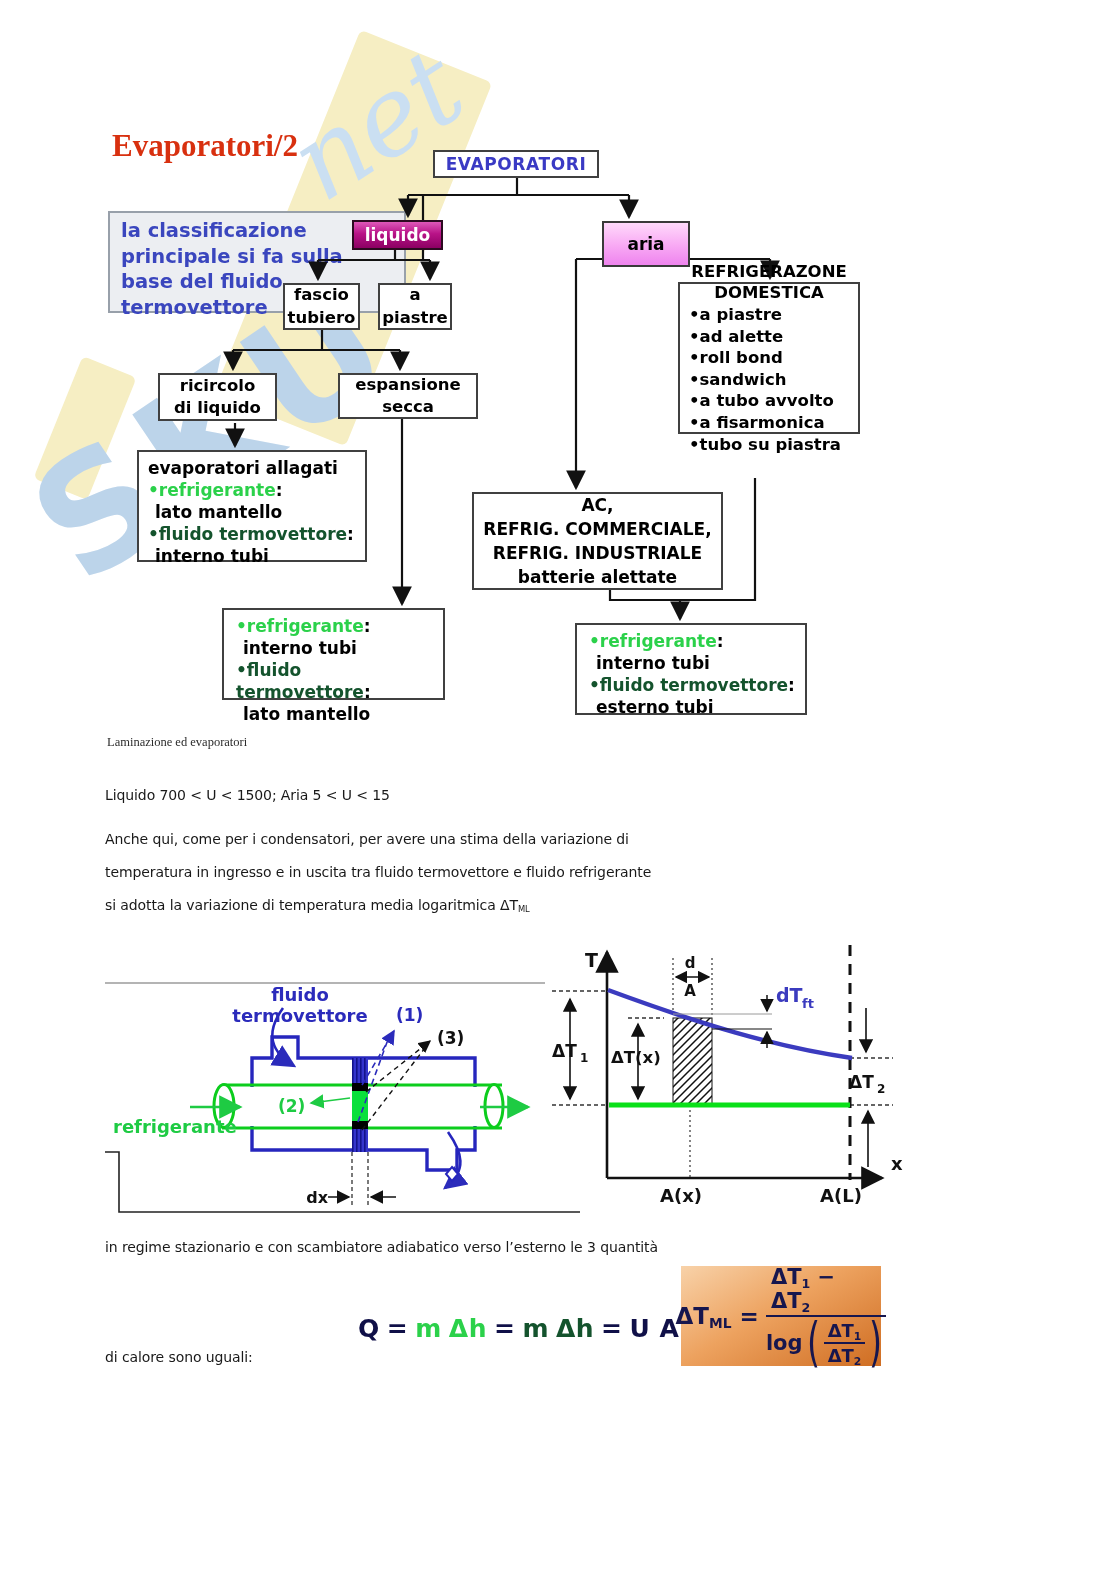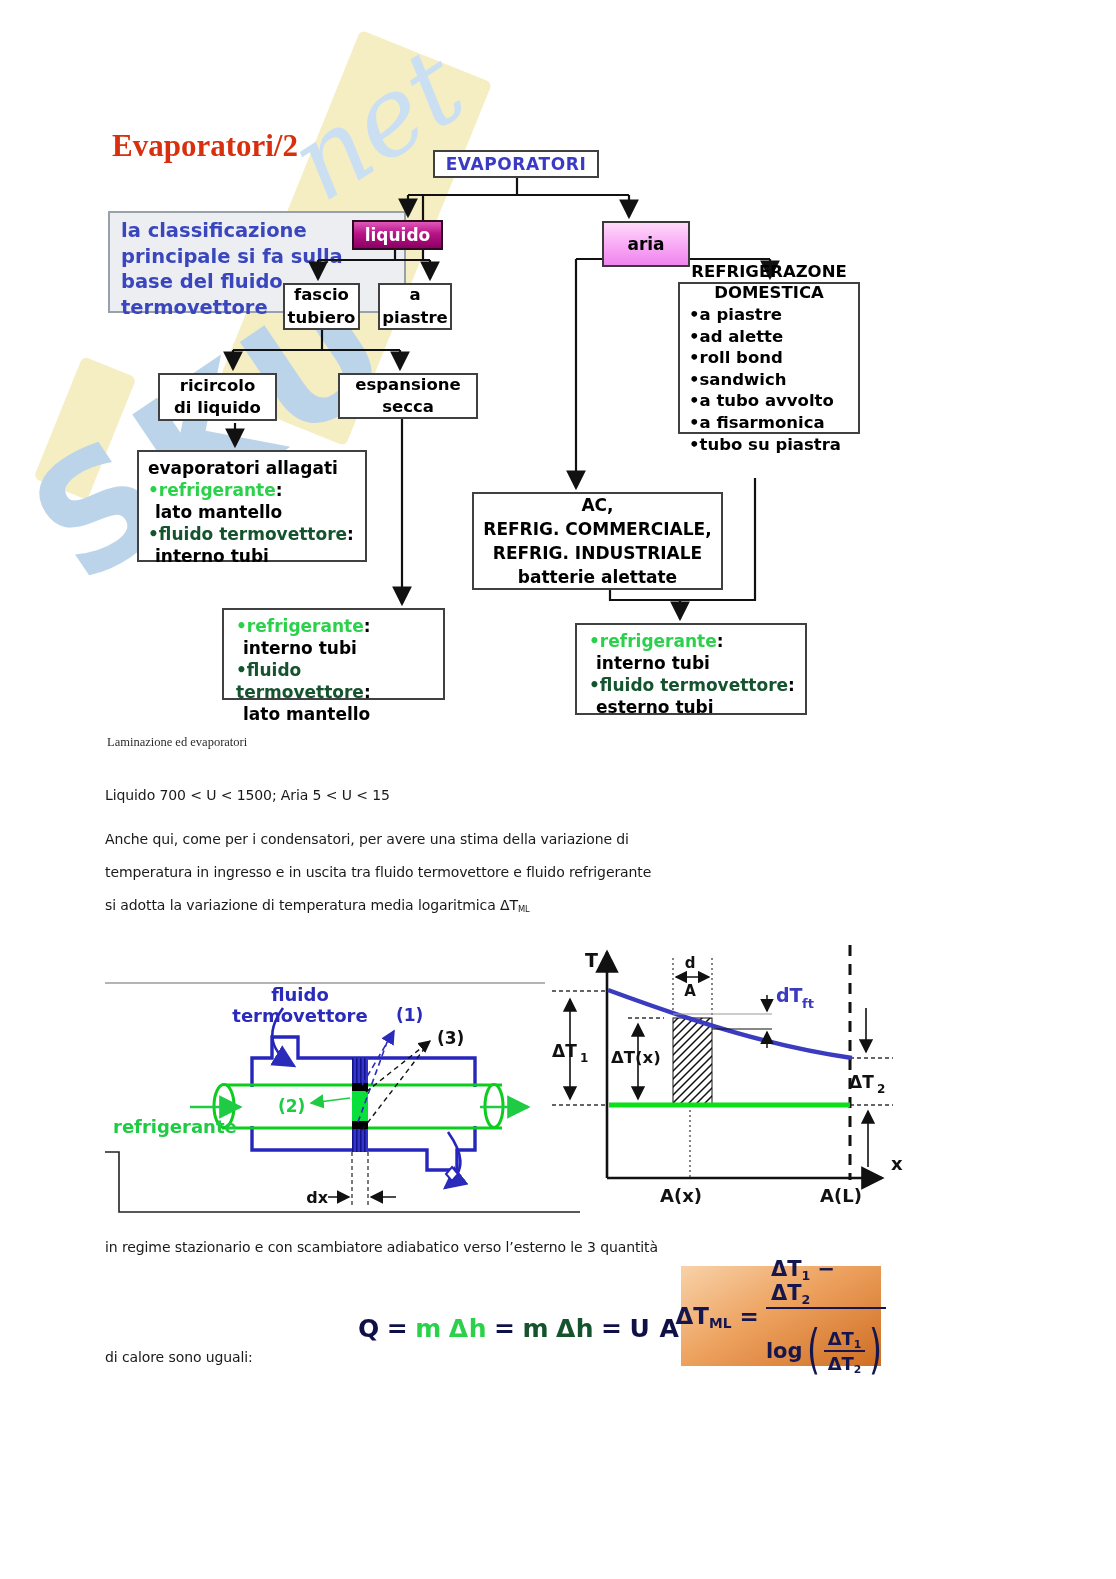--- a/index.html
+++ b/index.html
@@ -39,21 +39,21 @@
   .eqrow{position:absolute;z-index:4;font-weight:bold;font-size:25px;color:#101048;
          white-space:nowrap;letter-spacing:.5px;}
   .eqrow span{margin-right:7px;}
   
   .fbox{position:absolute;z-index:4;background:linear-gradient(150deg,#f8d2a9 0%,#eda25f 45%,#cf6d22 100%);
         color:#16164e;font-weight:bold;display:flex;align-items:center;justify-content:center;
         gap:7px;box-sizing:border-box;}
   .fbox .lhs{font-size:23px;}
   .frac{display:inline-flex;flex-direction:column;align-items:center;}
   .frac .num{font-size:21px;border-bottom:2.5px solid #16164e;padding:0 5px 2px;}
-  .frac .den{display:flex;align-items:center;font-size:21px;padding-top:17px;}
+  .frac .den{display:flex;align-items:center;font-size:21px;padding-top:2px;}
   .paren{font-size:54px;font-weight:normal;transform:scaleX(.62);line-height:.9;}
   .ifrac{display:inline-flex;flex-direction:column;align-items:center;font-size:18px;}
   .ifrac .inum{border-bottom:2px solid #16164e;padding:0 4px 1px;}
   .ifrac .iden{padding-top:1px;}
 </style>
 </head>
 <body>
 
 <div class="page">
 

